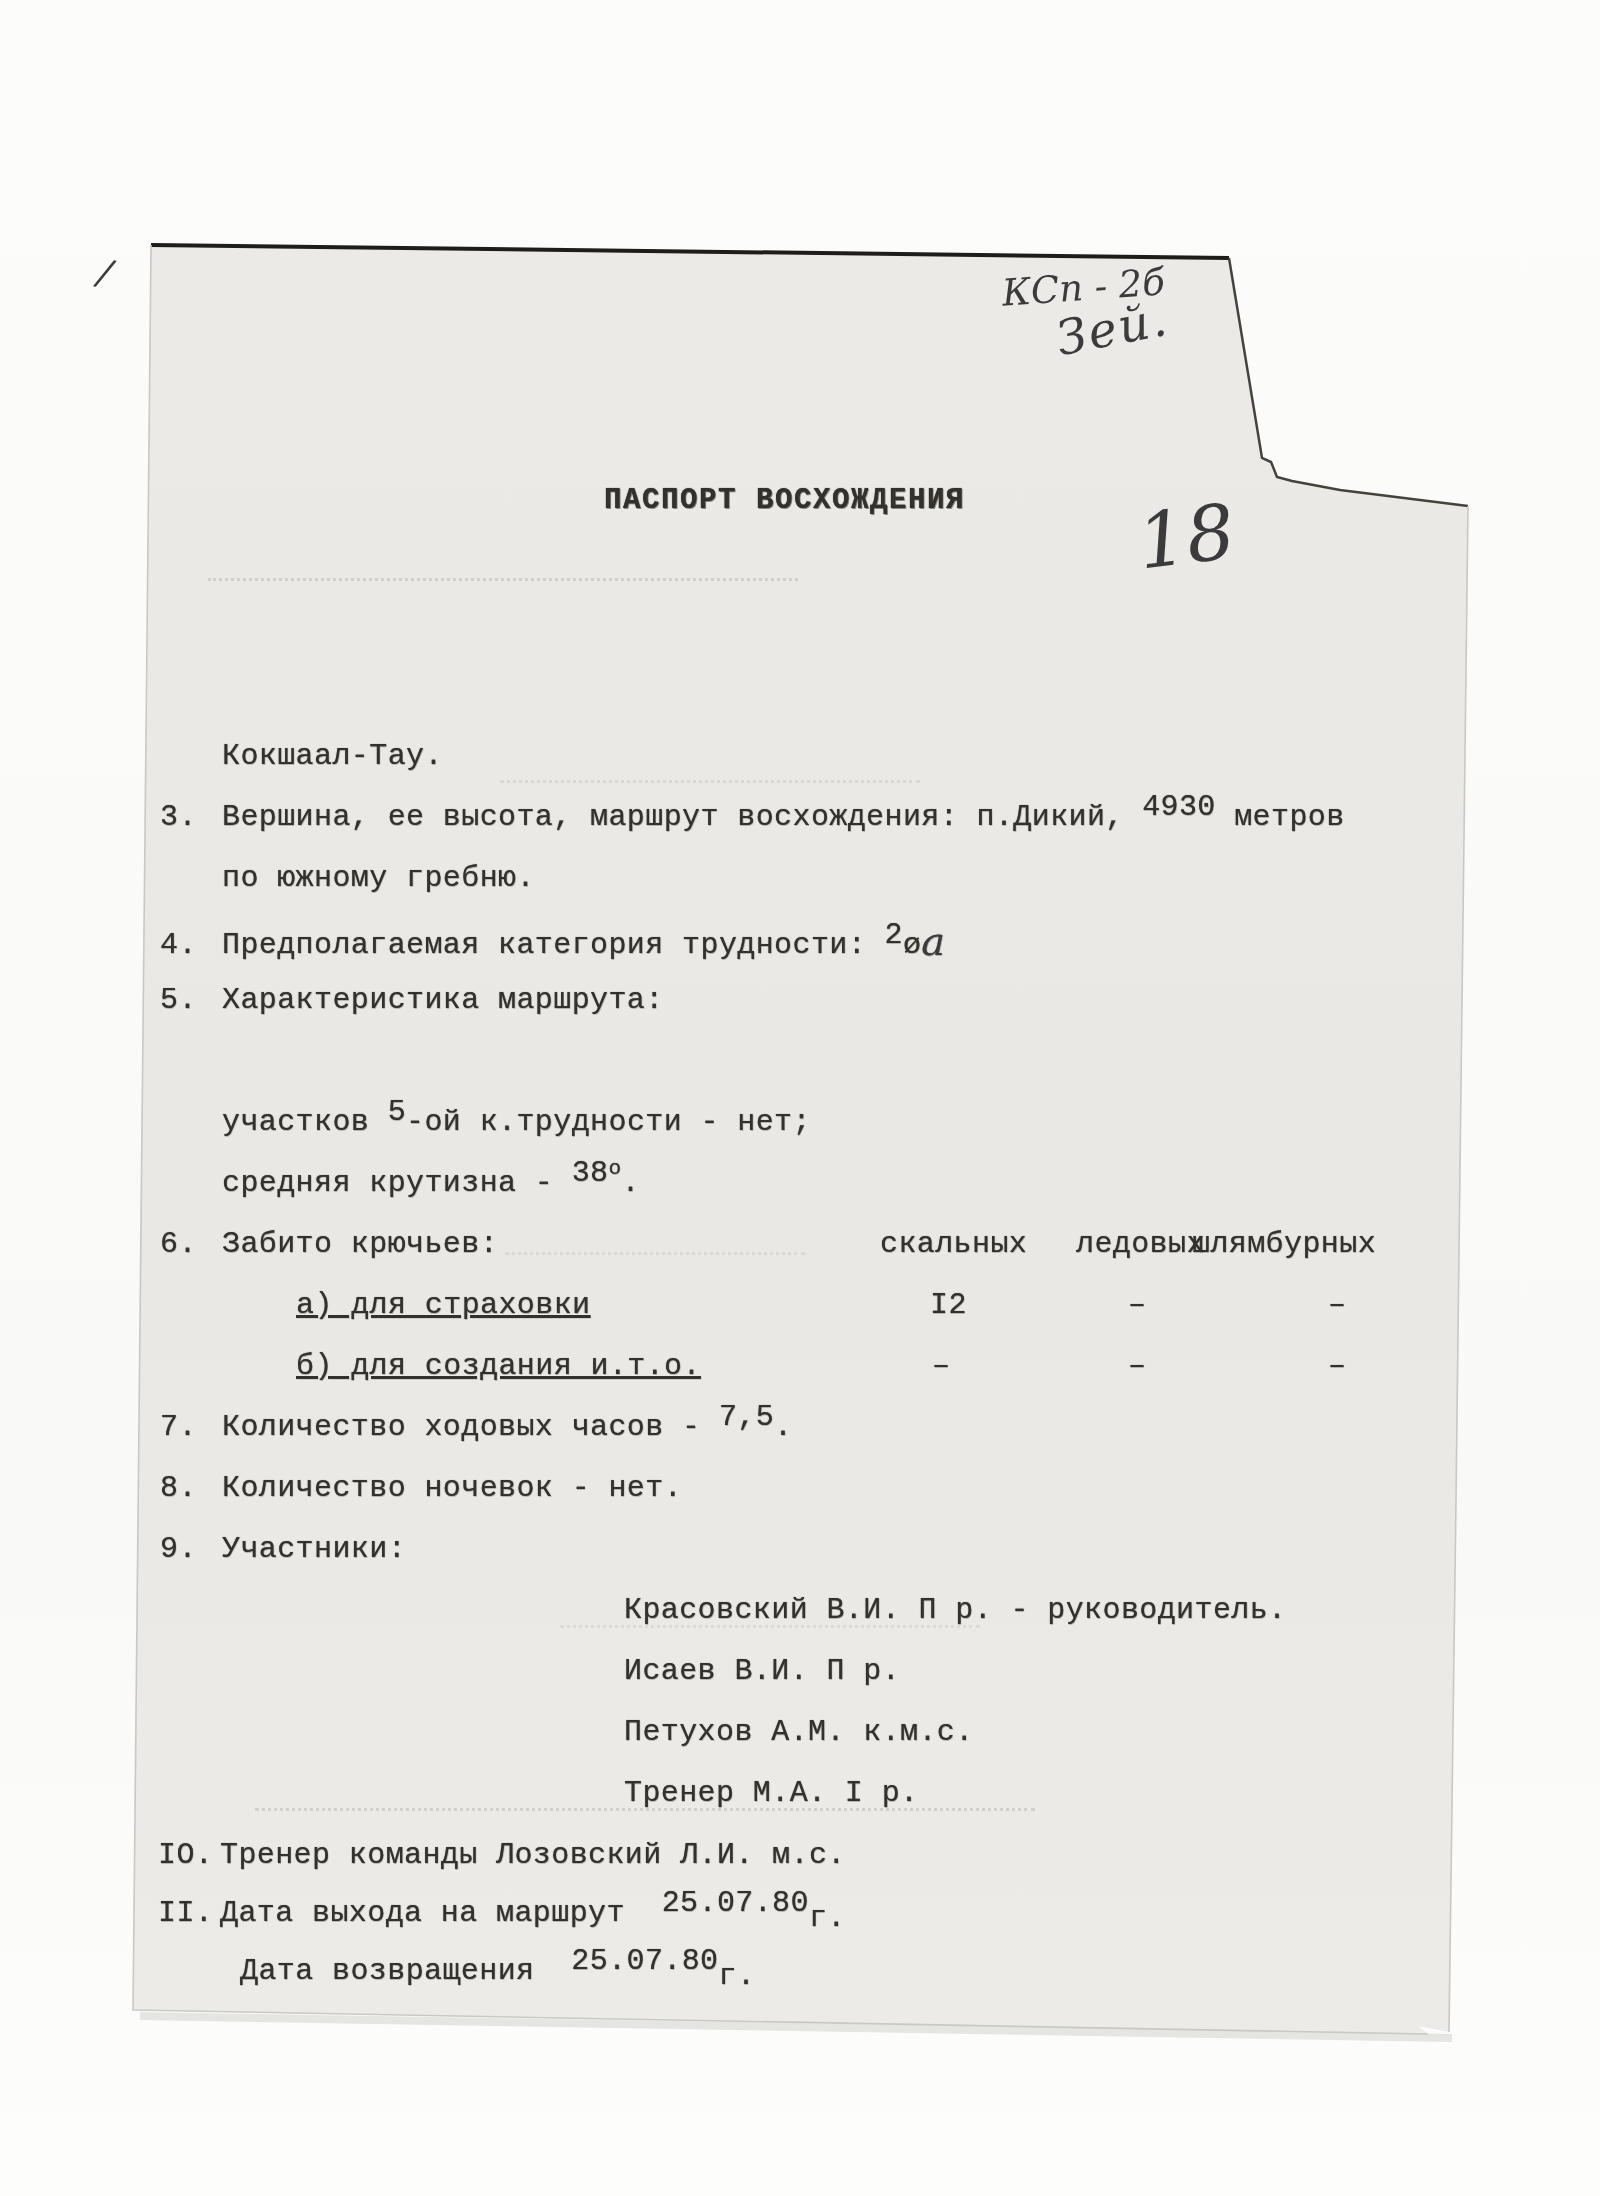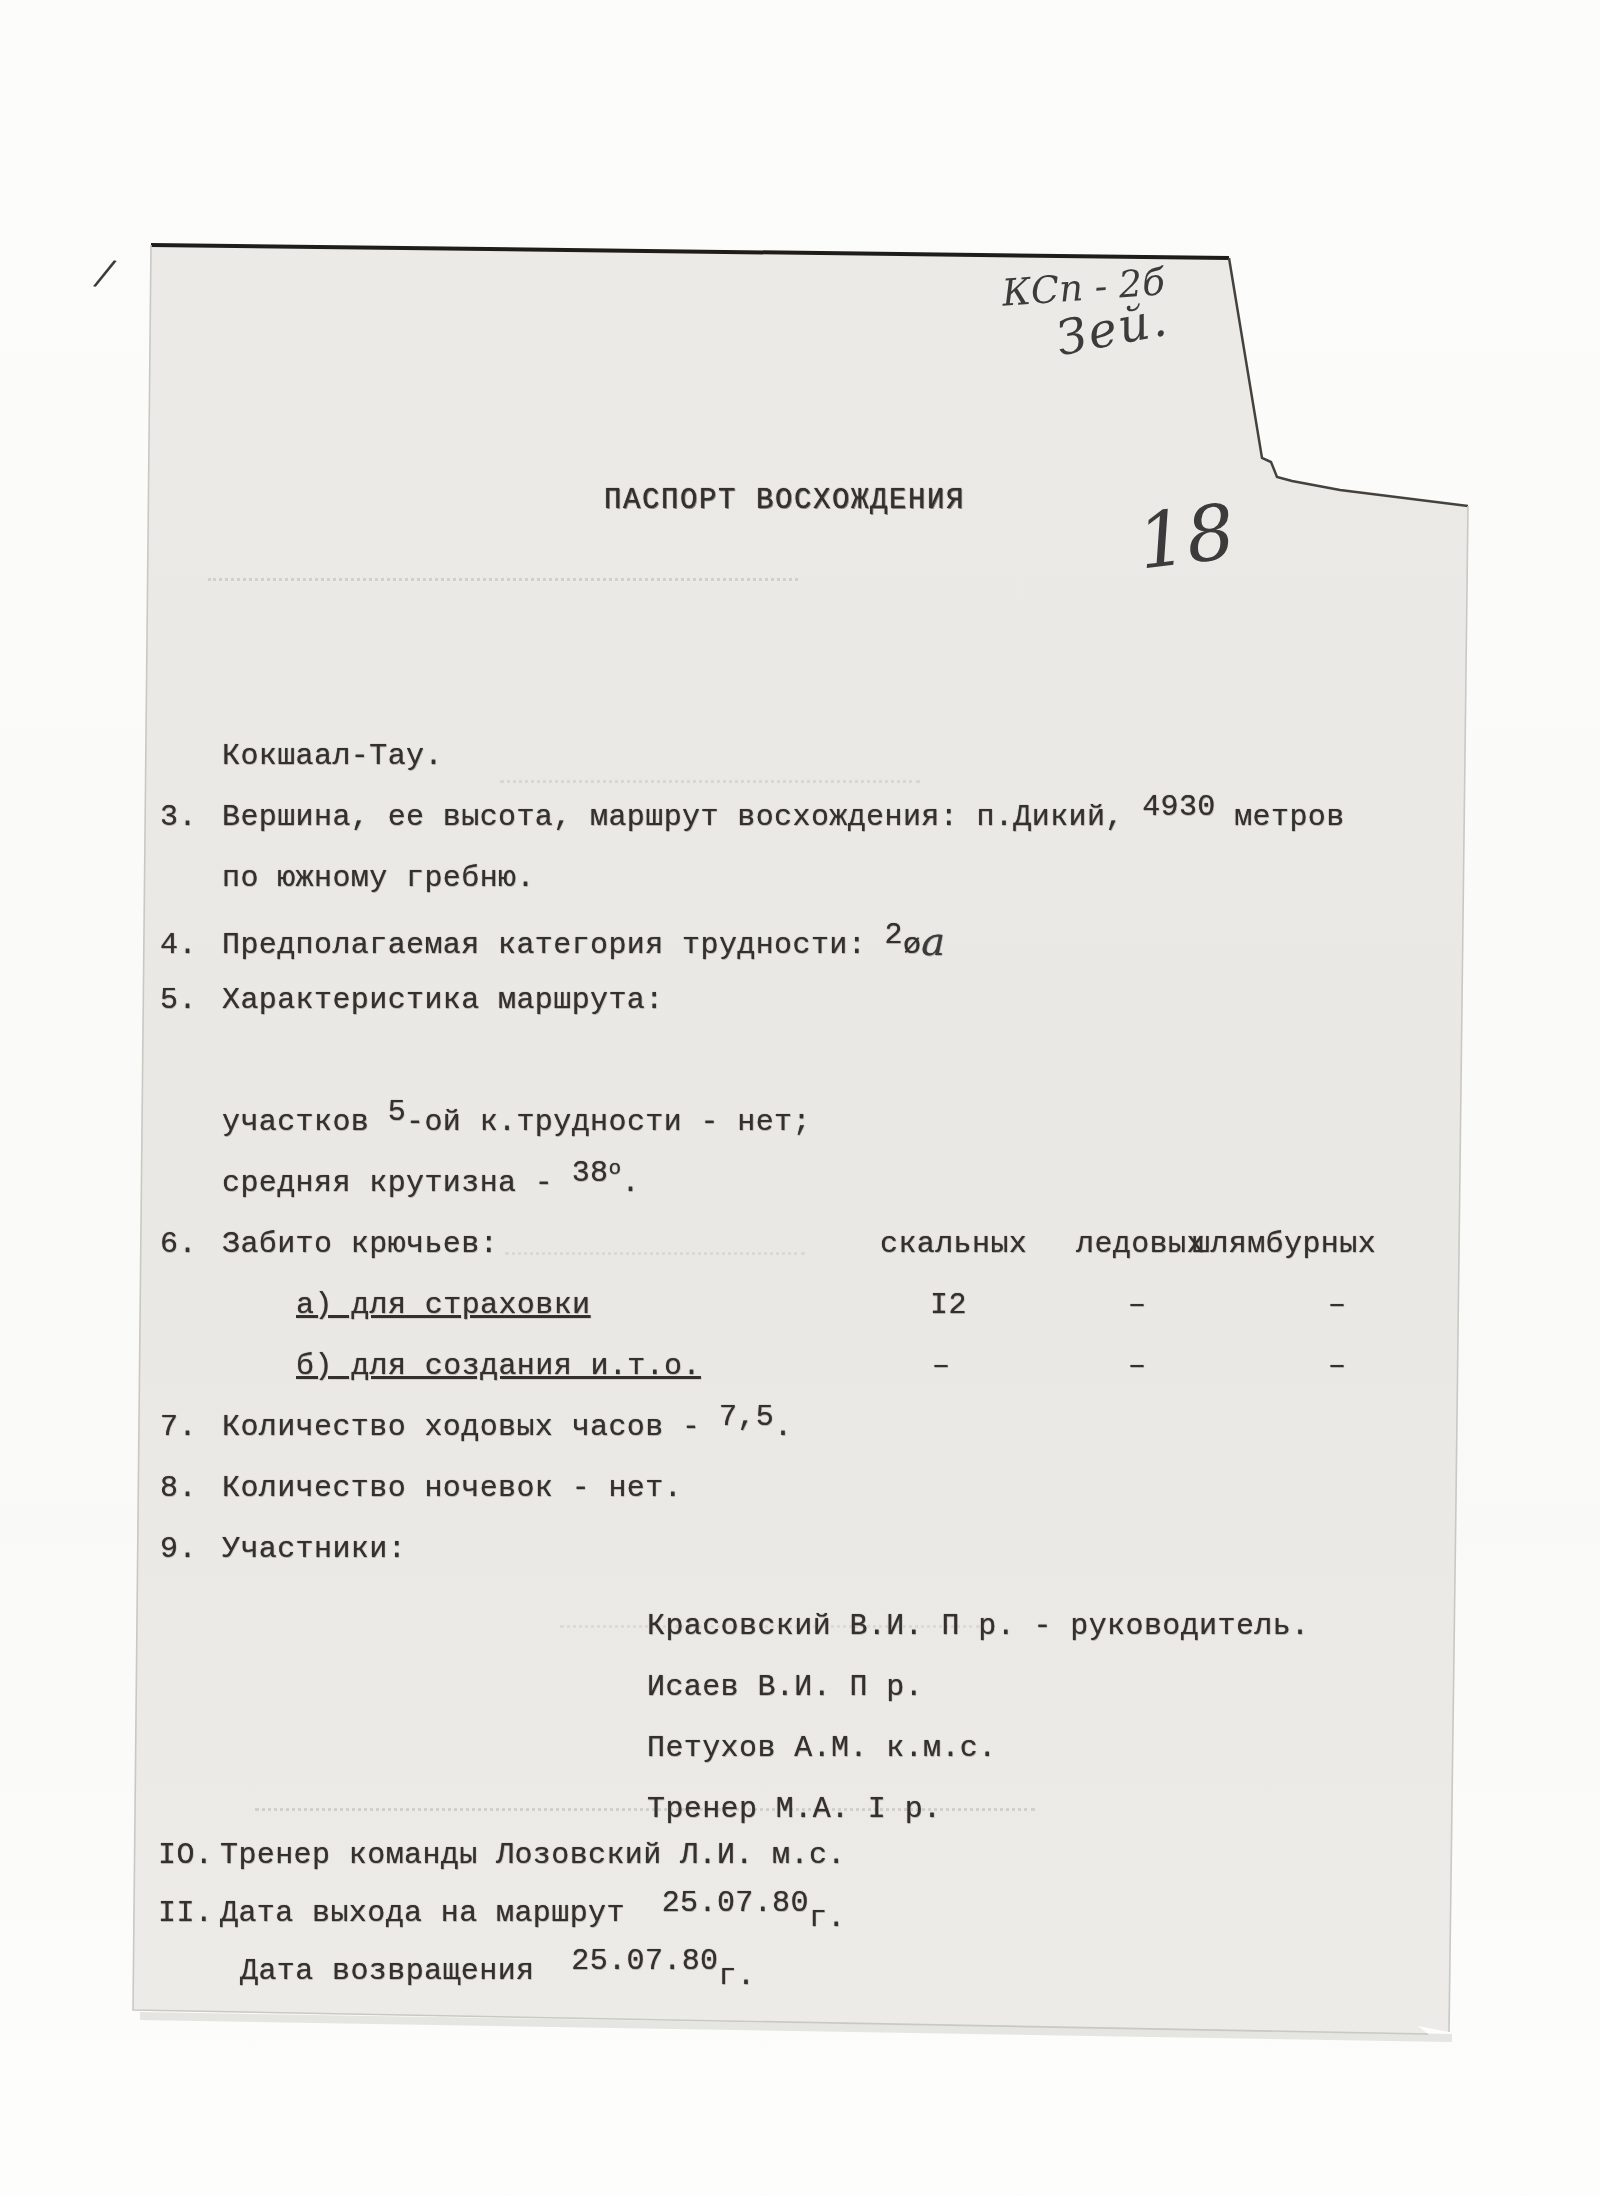--- a/index.html
+++ b/index.html
@@ -16,27 +16,27 @@
   
   .tl{
     position:absolute;left:160px;
     font-size:30px;line-height:34px;letter-spacing:.4px;
     color:#34312c;white-space:pre;
     text-shadow:0 0 1px rgba(45,42,37,.65), .6px .6px 0 rgba(45,42,37,.22);
   }
   .tl .num{display:inline-block;width:62px;}
   .wrap{left:222px;}
   .rowlab{left:296px;text-decoration:underline;}
-  .part{left:647px;margin-top:16px;}
+  .part{left:624px;}
   .sup{position:relative;top:-10px;font-family:Liberation Mono, monospace;}
   .deg{position:relative;top:-17px;font-size:21px;}
   .low{position:relative;top:5px;}
   .title{
     left:604px;top:484px;
-    font-weight:400;font-size:29px;letter-spacing:1.6px;
+    font-weight:700;font-size:29px;letter-spacing:1.6px;
     text-shadow:0 0 1px rgba(40,37,32,.9), 1px .5px 0 rgba(40,37,32,.45);
   }
   
   .hand{
     position:absolute;color:#3c3b3c;
     font-family:"DejaVu Serif","Liberation Serif",serif;
     font-style:italic;white-space:pre;
   }
   .hand-code{left:1002px;top:266px;font-size:37px;transform:rotate(-4deg);}
   .hand-sig{left:1056px;top:300px;font-size:48px;transform:rotate(-11deg);letter-spacing:2px;}

